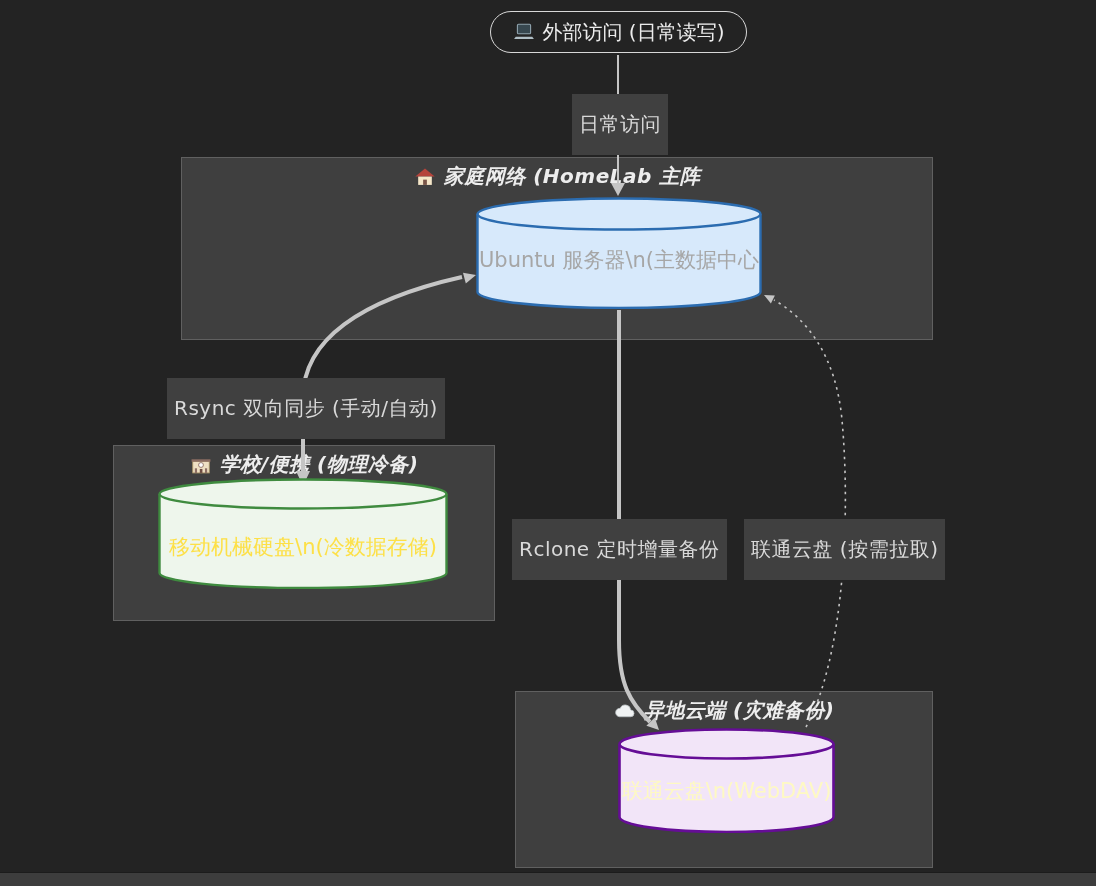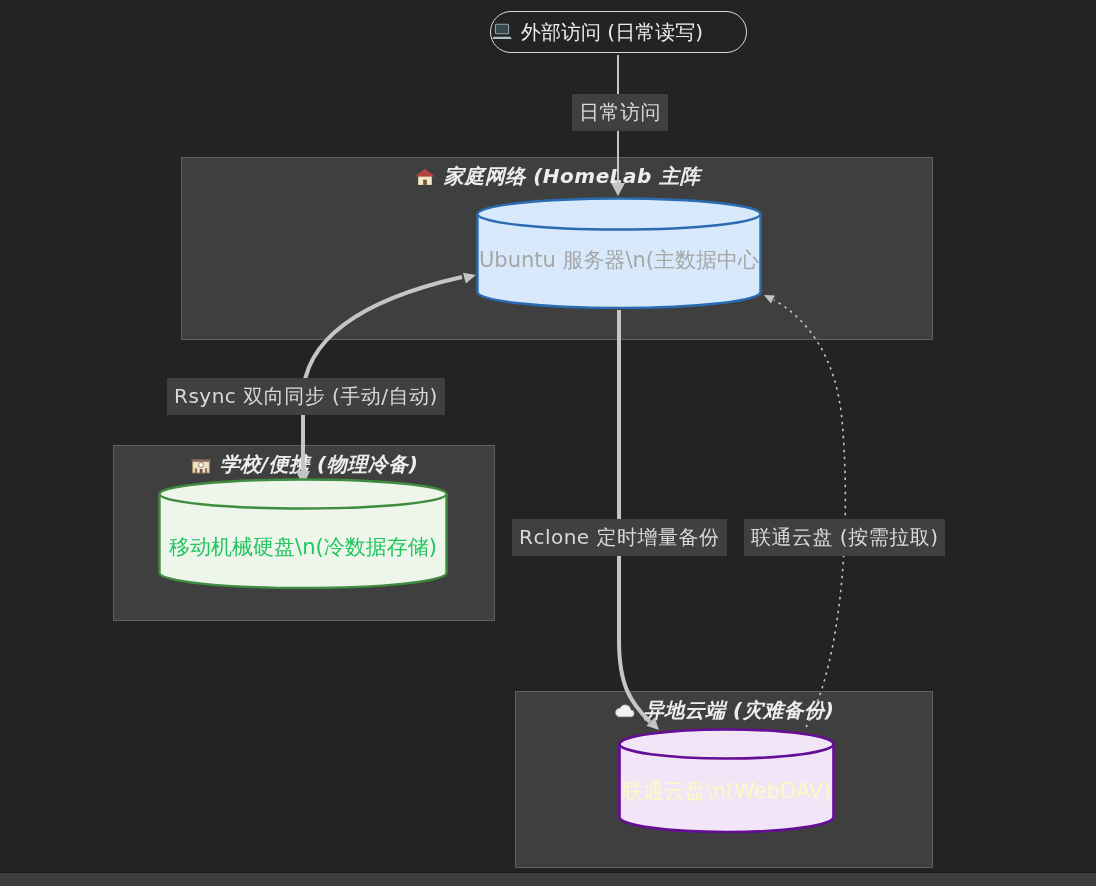--- a/index.html
+++ b/index.html
@@ -24,33 +24,33 @@
   #edges{position:absolute;left:0;top:0;z-index:2;}
   
   .cyl{position:absolute;z-index:3;}
   .cyl svg{position:absolute;left:0;top:0;}
   .cyl-label{
     position:absolute;left:0;top:0;width:100%;height:100%;
     display:flex;align-items:center;justify-content:center;
     box-sizing:border-box;font-size:21px;white-space:nowrap;
   }
   .lbl-blue{color:#a6a6a6;}
-  .lbl-green{color:#22c55e;}
+  .lbl-green{color:#fde047;}
   .lbl-purple{color:#fef9c3;}
   
   .stadium{
     position:absolute;left:490px;top:11px;width:257px;height:42px;
     border:1.5px solid #d8d8d8;border-radius:23px;background:#232323;
-    display:flex;align-items:center;justify-content:flex-start;gap:8px;
+    display:flex;align-items:center;justify-content:center;gap:8px;
     color:#ececec;font-size:20px;z-index:3;box-sizing:border-box;
   }
   
   .elabel{
     position:absolute;background:#404040;color:#d9d9d9;
-    font-size:20px;padding:5px 7px;white-space:nowrap;z-index:4;
+    font-size:20px;padding:17px 7px;white-space:nowrap;z-index:4;
     letter-spacing:0.5px;
   }
   
   .hscrollbar{
     position:absolute;left:0;top:872px;width:1096px;height:14px;
     background:#3d3d3d;border-top:1px solid #1c1c1c;z-index:5;
   }
 </style>
 </head>
 <body>

